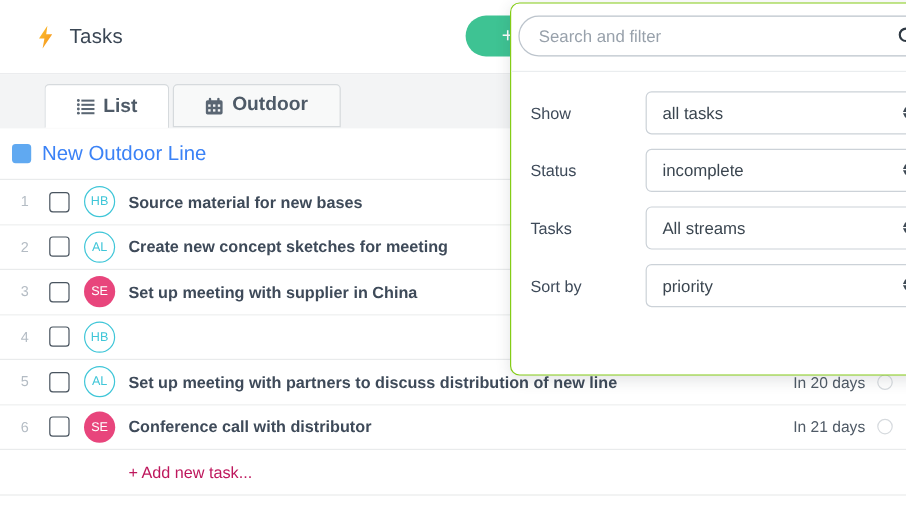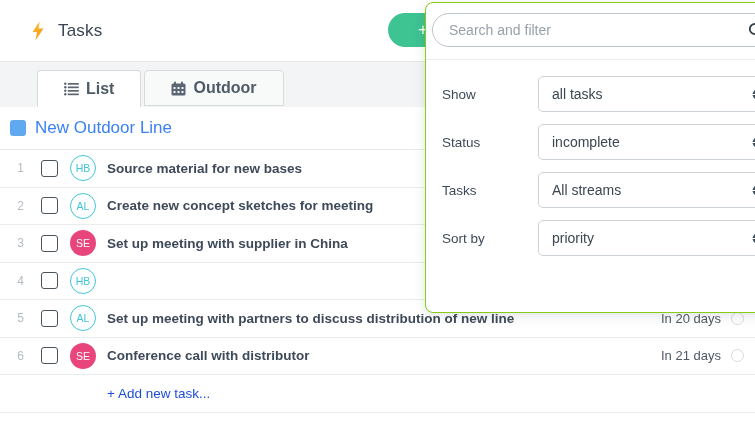--- a/index.html
+++ b/index.html
@@ -32,21 +32,21 @@
   .checkbox{width:15px;height:15px;border:1.5px solid #49545f;border-radius:3px;background:#fff;margin-left:17px;flex:0 0 auto;cursor:pointer;}
   .avatar{width:26px;height:26px;border-radius:50%;margin-left:12px;flex:0 0 auto;display:flex;align-items:center;justify-content:center;
     font-size:10.5px;font-weight:400;box-sizing:border-box;}
   .avatar.outline{border:1.5px solid var(--teal,#3fc6d8);color:var(--teal,#3fc6d8);background:#fff;}
   .avatar.filled{background:var(--pink,#e8457c);color:#fff;}
   .task-title{margin-left:11px;font-size:13.5px;font-weight:600;color:#3e4a59;white-space:nowrap;}
   .task-due{margin-left:auto;font-size:13px;color:#4f5a66;white-space:nowrap;}
   .due-dot{width:11px;height:11px;border:1.5px solid #d6dade;border-radius:50%;margin:0 11px 0 10px;flex:0 0 auto;cursor:pointer;box-sizing:content-box;}
   .task-row:not(.has-due) .due-dot{visibility:hidden;}
   .add-row{height:38px;display:flex;align-items:center;border-bottom:1px solid #e9ebec;box-sizing:border-box;cursor:pointer;}
-  .add-label{margin-left:107px;font-size:13.5px;color:#1d4ed8;}
+  .add-label{margin-left:107px;font-size:13.5px;color:#be185d;}
 
   
   .filter-panel{position:absolute;left:425px;top:2px;width:358px;height:311px;background:#fff;
     border:1px solid #84cc16;border-radius:8px;box-shadow:0 3px 12px rgba(50,60,70,.14);box-sizing:border-box;z-index:10;}
   .search-pill{position:absolute;left:6px;right:3px;top:10px;height:34px;border:1px solid #bcc4cc;border-radius:17px;
     display:flex;align-items:center;box-sizing:border-box;background:#fff;}
   .search-pill input{flex:1;border:none;outline:none;background:transparent;margin-left:14px;font-size:14px;color:#3e4a59;
     font-family:"Liberation Sans",sans-serif;}
   .search-pill input::placeholder{color:#98a1ab;opacity:1;}
   .search-icon{margin-right:13px;display:block;cursor:pointer;}

